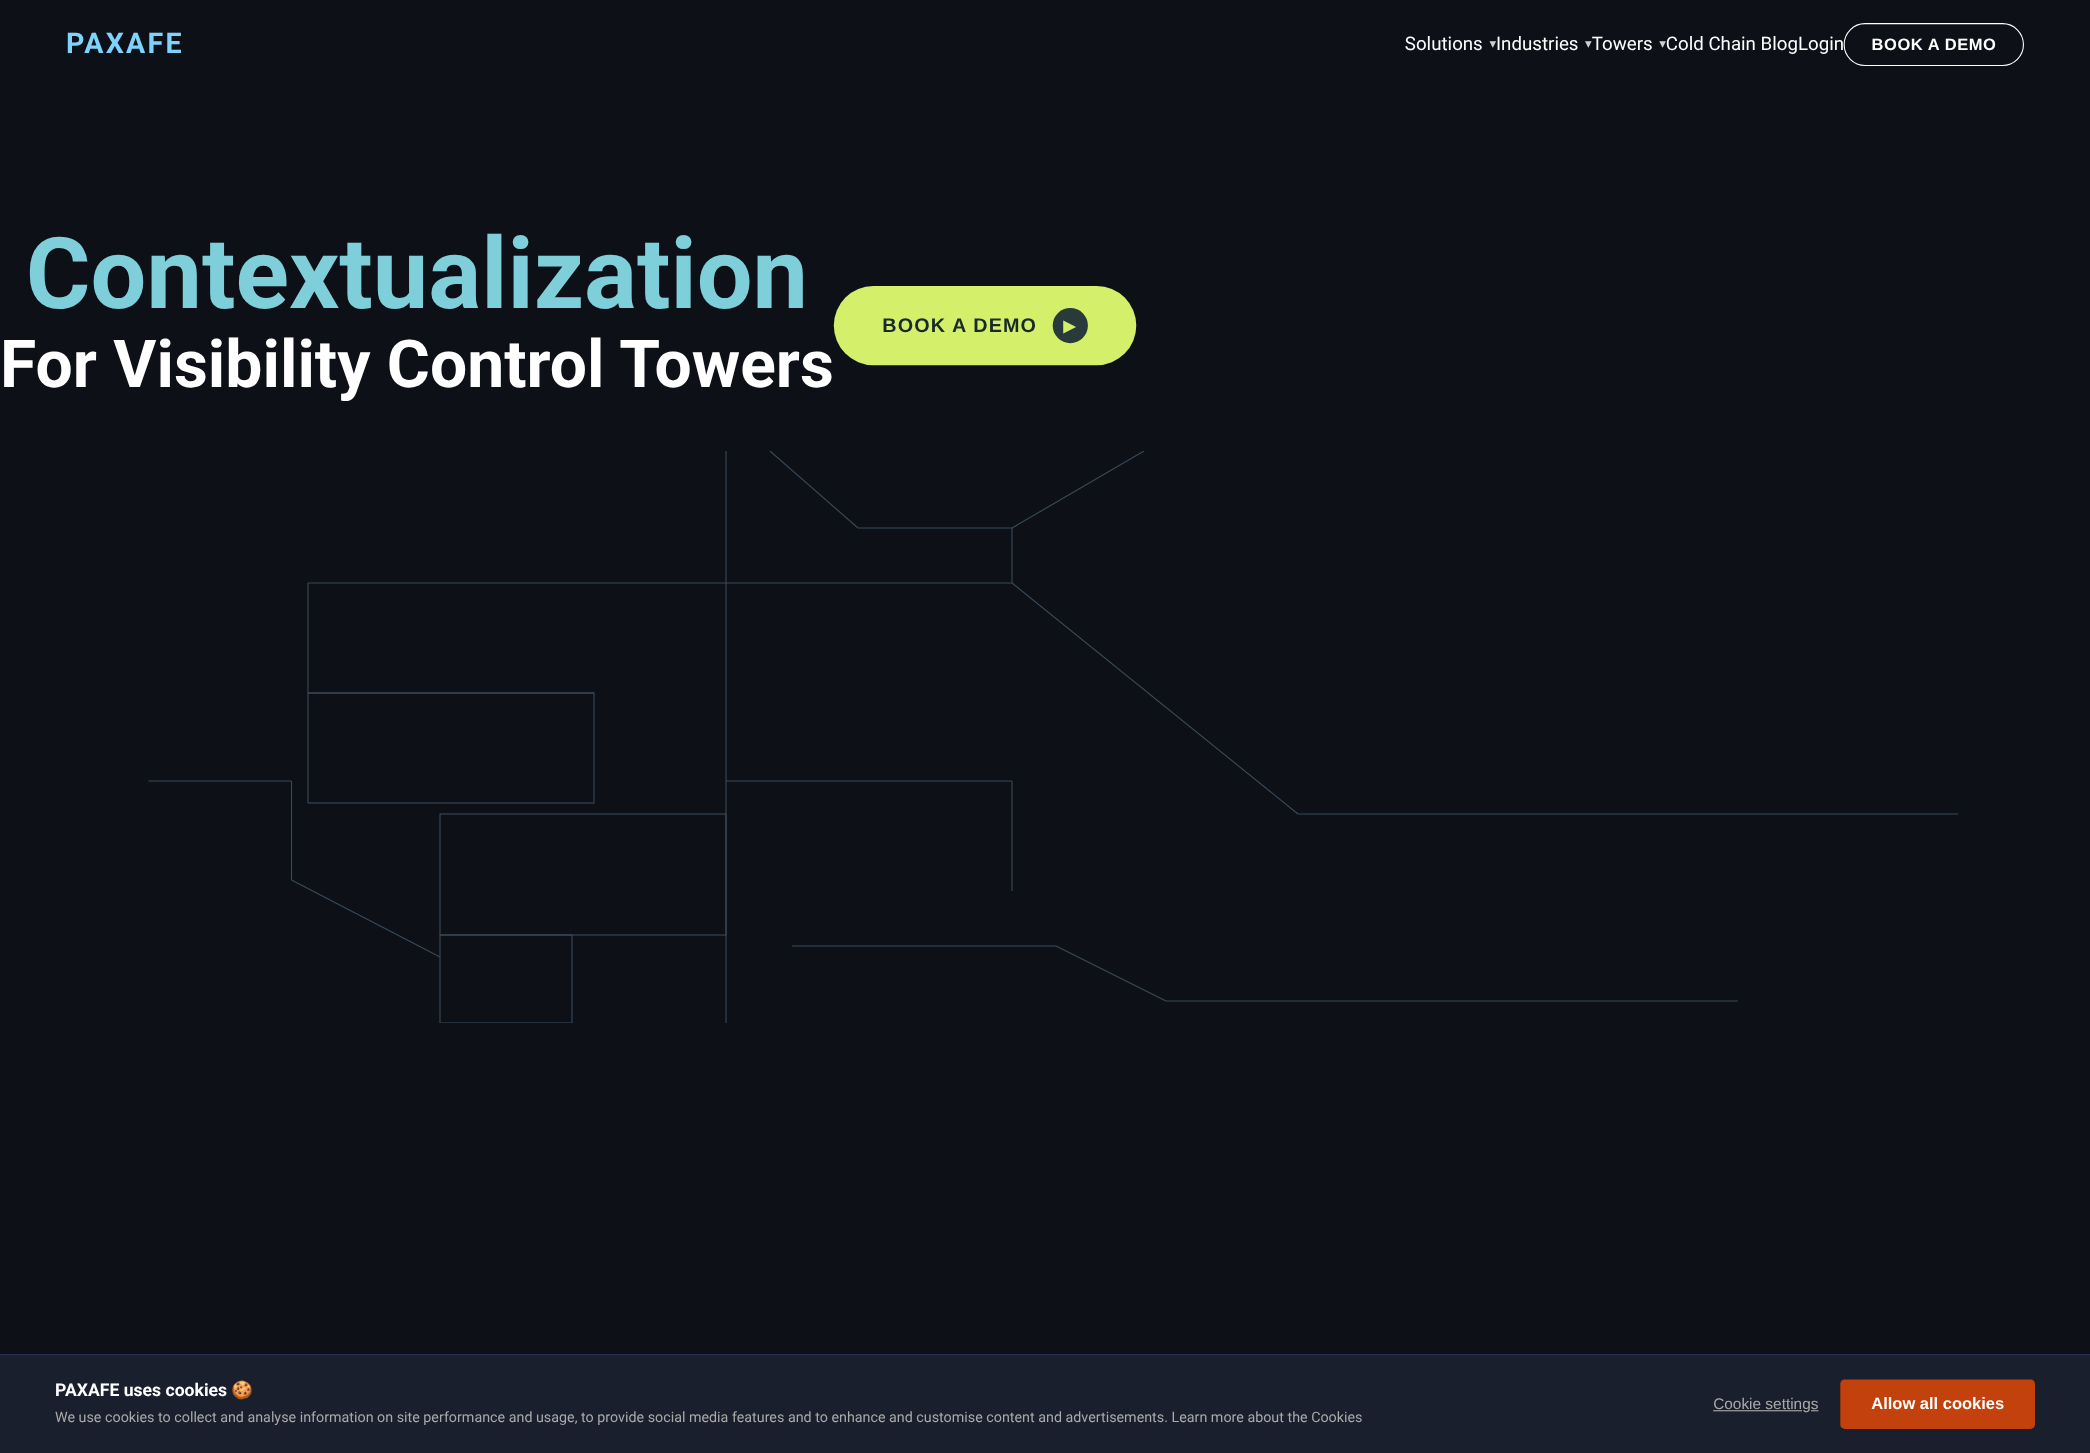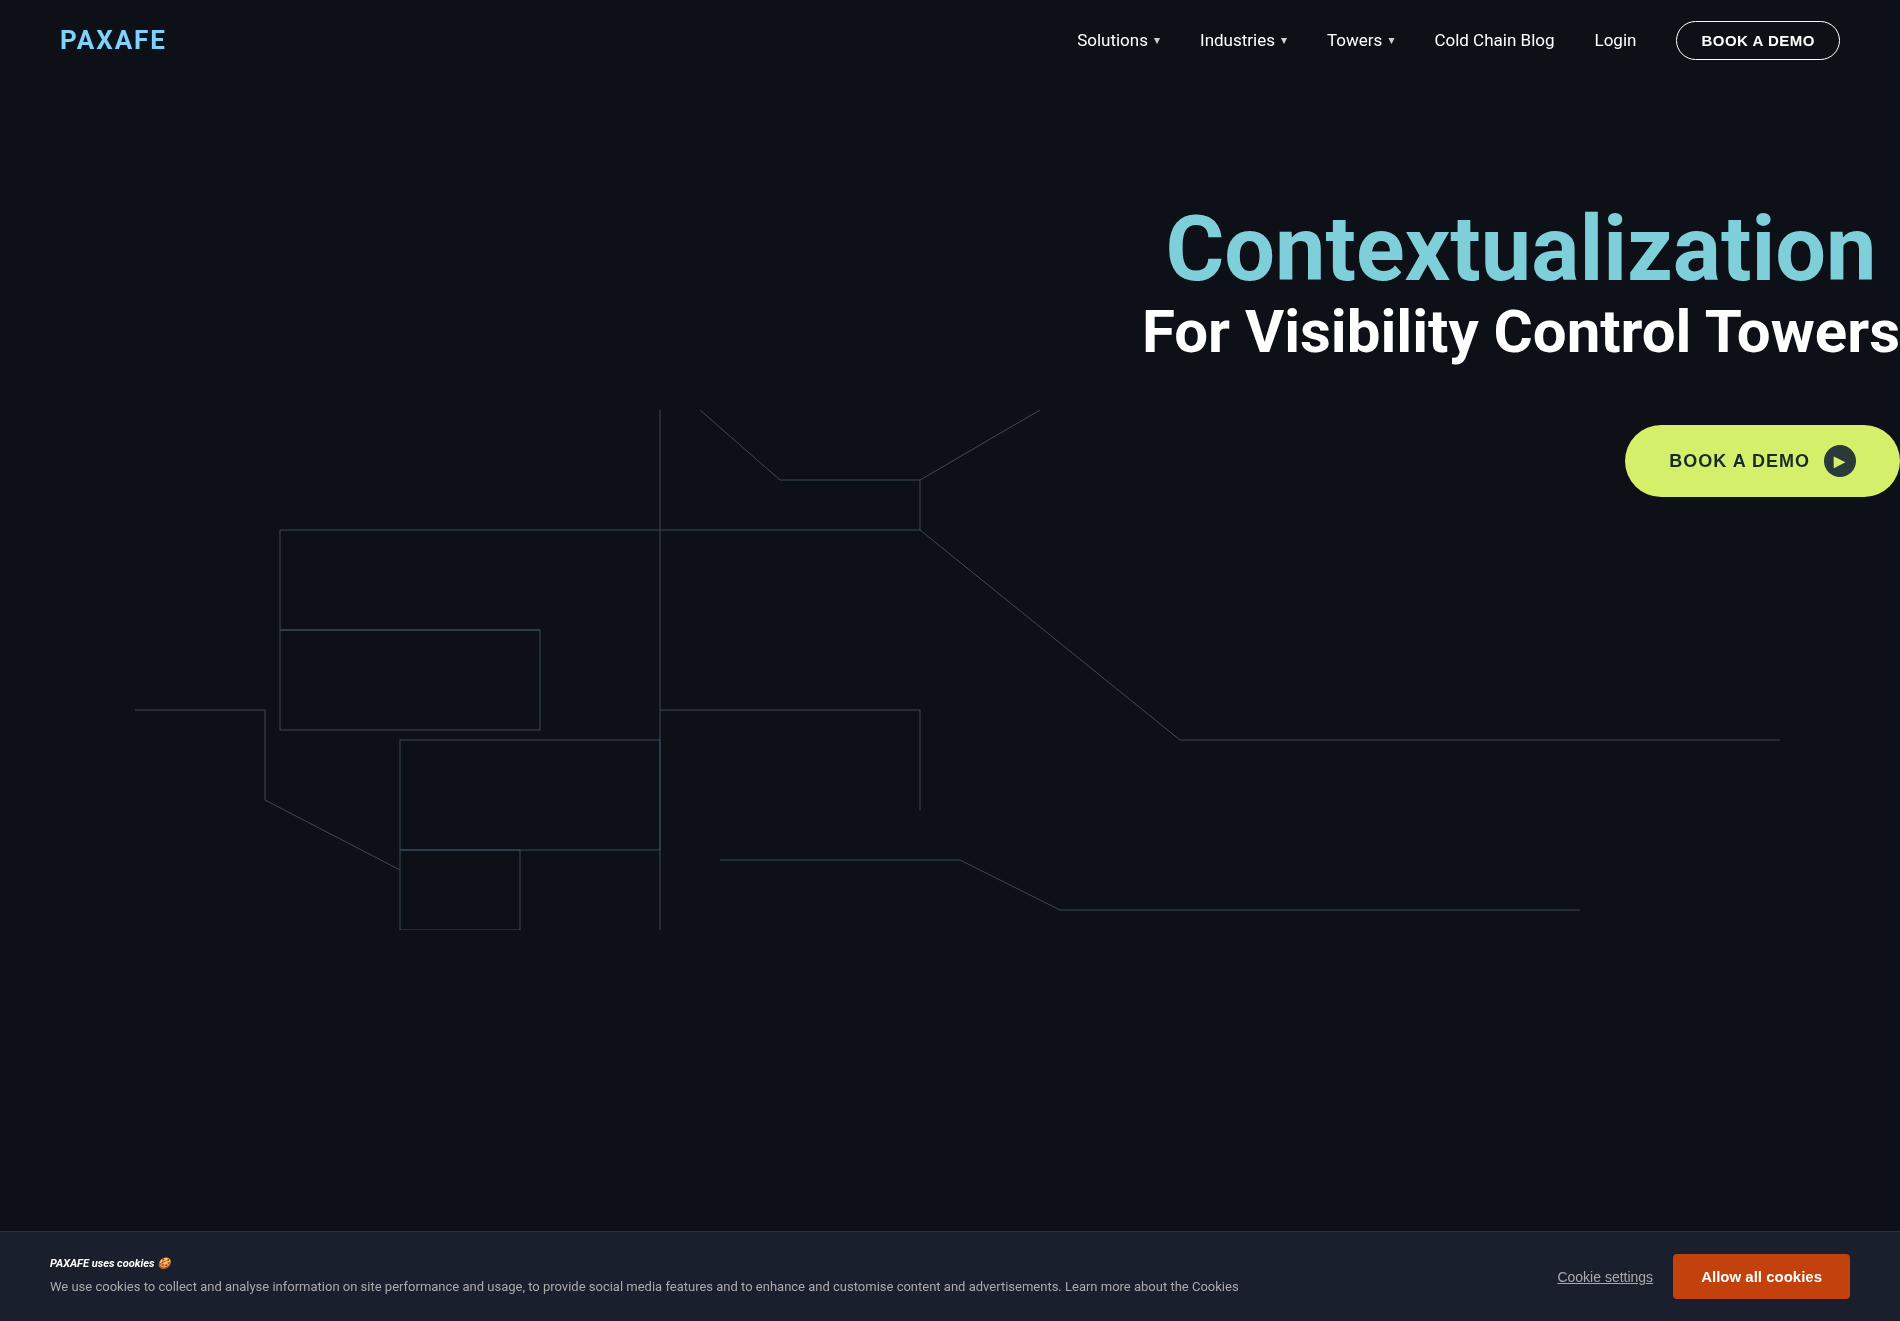--- a/index.html
+++ b/index.html
@@ -32,21 +32,20 @@
     .logo {
       font-size: 26px;
       font-weight: 700;
       letter-spacing: 2px;
       color: #7dd3fc;
     }
 
     .nav-links {
       display: flex;
       align-items: center;
-      gap: 40px;
     }
 
     .nav-link {
       color: #ffffff;
       text-decoration: none;
       font-size: 17px;
       font-weight: 400;
       display: flex;
       align-items: center;
       gap: 6px;
@@ -66,22 +65,21 @@
       font-size: 15px;
       font-weight: 600;
       letter-spacing: 0.5px;
       cursor: pointer;
       background: transparent;
     }
 
     
     .hero {
       display: flex;
-      flex-direction: column;
-      align-items: flex-end;
+      align-items: flex-start;
       justify-content: flex-start;
       padding-top: 120px;
       position: relative;
       min-height: 820px;
     }
 
     .hero-title {
       text-align: center;
       line-height: 1.1;
       z-index: 2;
@@ -163,27 +161,26 @@
       justify-content: space-between;
       z-index: 100;
       border-top: 1px solid #2a3050;
     }
 
     .cookie-left {
       flex: 1;
     }
 
     .cookie-title {
-      font-size: 11px;
+      font-size: 16px;
       font-weight: 700;
       margin-bottom: 8px;
       display: flex;
       align-items: center;
       gap: 8px;
-      font-style: italic;
     }
 
     .cookie-text {
       font-size: 13px;
       color: #aaaaaa;
       line-height: 1.4;
     }
 
     .cookie-text a {
       color: #aaaaaa;

